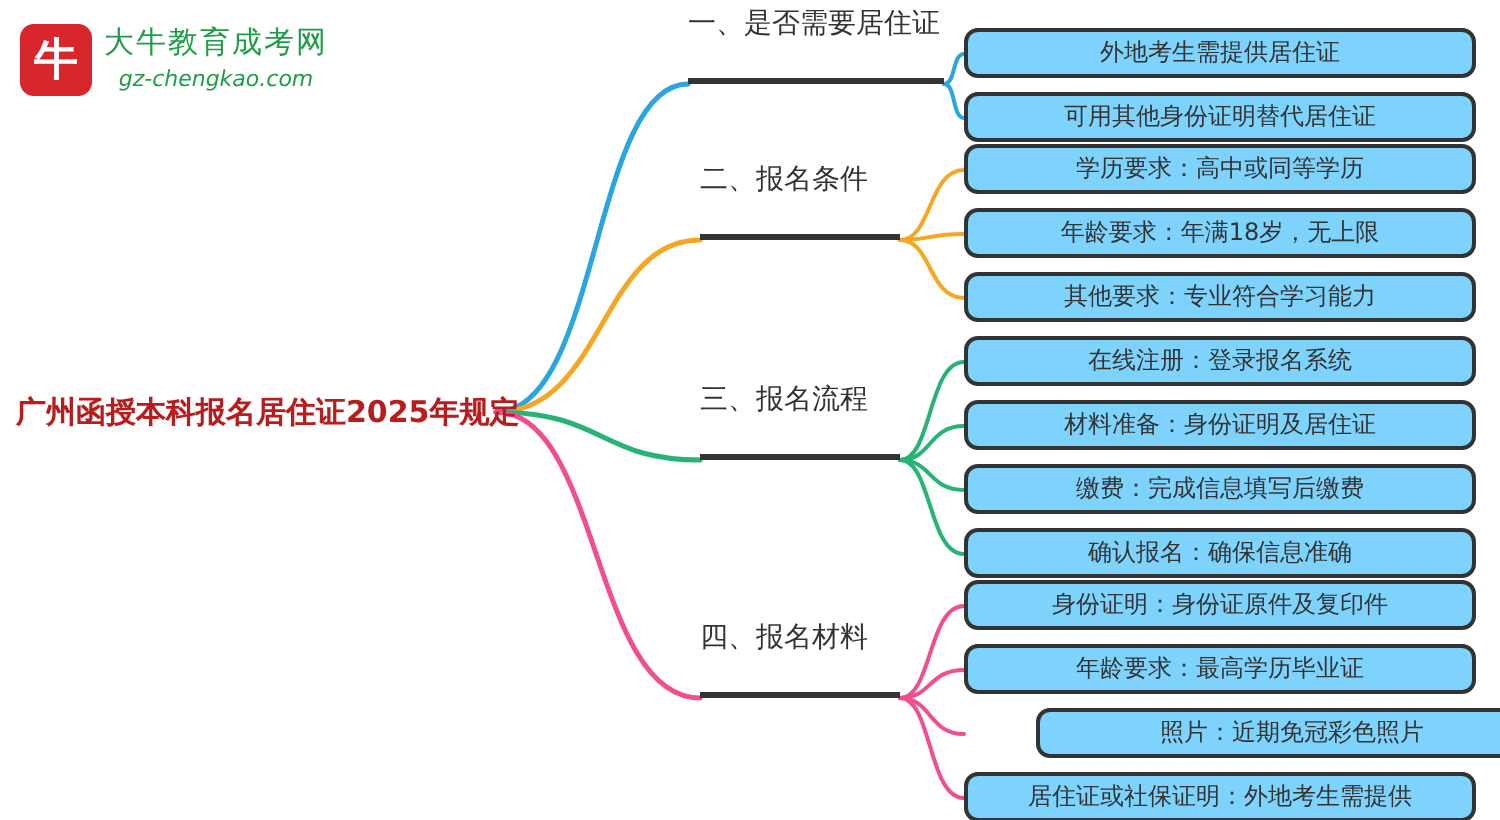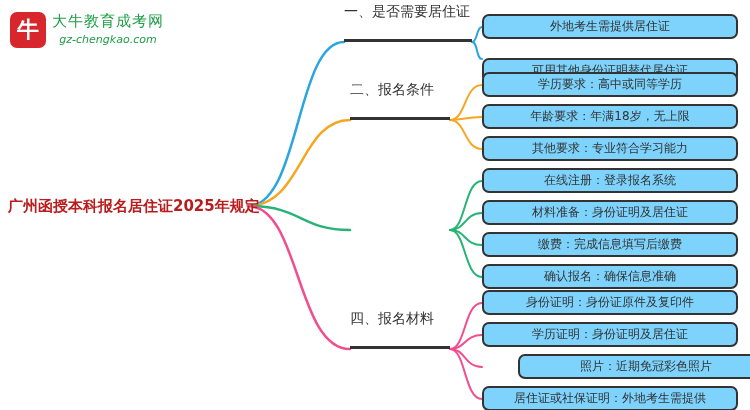--- a/index.html
+++ b/index.html
@@ -83,32 +83,33 @@
     <div class="logo-text">
       <div class="logo-title">大牛教育成考网</div>
       <div class="logo-domain">gz-chengkao.com</div>
     </div>
   </div>
 
   <div class="root-label">广州函授本科报名居住证2025年规定</div>
 
   <div class="blabel b-blue" style="left:344px; top:18px;  width:128px;">一、是否需要居住证</div>
   <div class="blabel b-orange" style="left:350px; top:96px;  width:100px;">二、报名条件</div>
+  <div class="blabel b-green" style="left:350px; top:206px; width:100px;">三、报名流程</div>
   <div class="blabel b-pink" style="left:350px; top:325px; width:100px;">四、报名材料</div>
 
   <div class="leaf b-blue" style="top:14px;">外地考生需提供居住证</div>
-  <div class="leaf b-blue" style="top:58px;">可用其他身份证明替代居住证</div>
+  <div class="leaf b-blue" style="top:46px;">可用其他身份证明替代居住证</div>
 
   <div class="leaf b-orange" style="top:72px;">学历要求：高中或同等学历</div>
   <div class="leaf b-orange" style="top:104px;">年龄要求：年满18岁，无上限</div>
   <div class="leaf b-orange" style="top:136px;">其他要求：专业符合学习能力</div>
 
   <div class="leaf b-green" style="top:168px;">在线注册：登录报名系统</div>
   <div class="leaf b-green" style="top:200px;">材料准备：身份证明及居住证</div>
   <div class="leaf b-green" style="top:232px;">缴费：完成信息填写后缴费</div>
   <div class="leaf b-green" style="top:264px;">确认报名：确保信息准确</div>
 
   <div class="leaf b-pink" style="top:290px;">身份证明：身份证原件及复印件</div>
-  <div class="leaf b-pink" style="top:322px;">学历证明：身份证明及居住证</div>
+  <div class="leaf b-pink" style="top:322px;">年龄要求：最高学历毕业证</div>
   <div class="leaf b-pink" style="top:354px;margin-left:36px;">照片：近期免冠彩色照片</div>
   <div class="leaf b-pink" style="top:386px;">居住证或社保证明：外地考生需提供</div>
 
 </div>
 
 </body></html>

